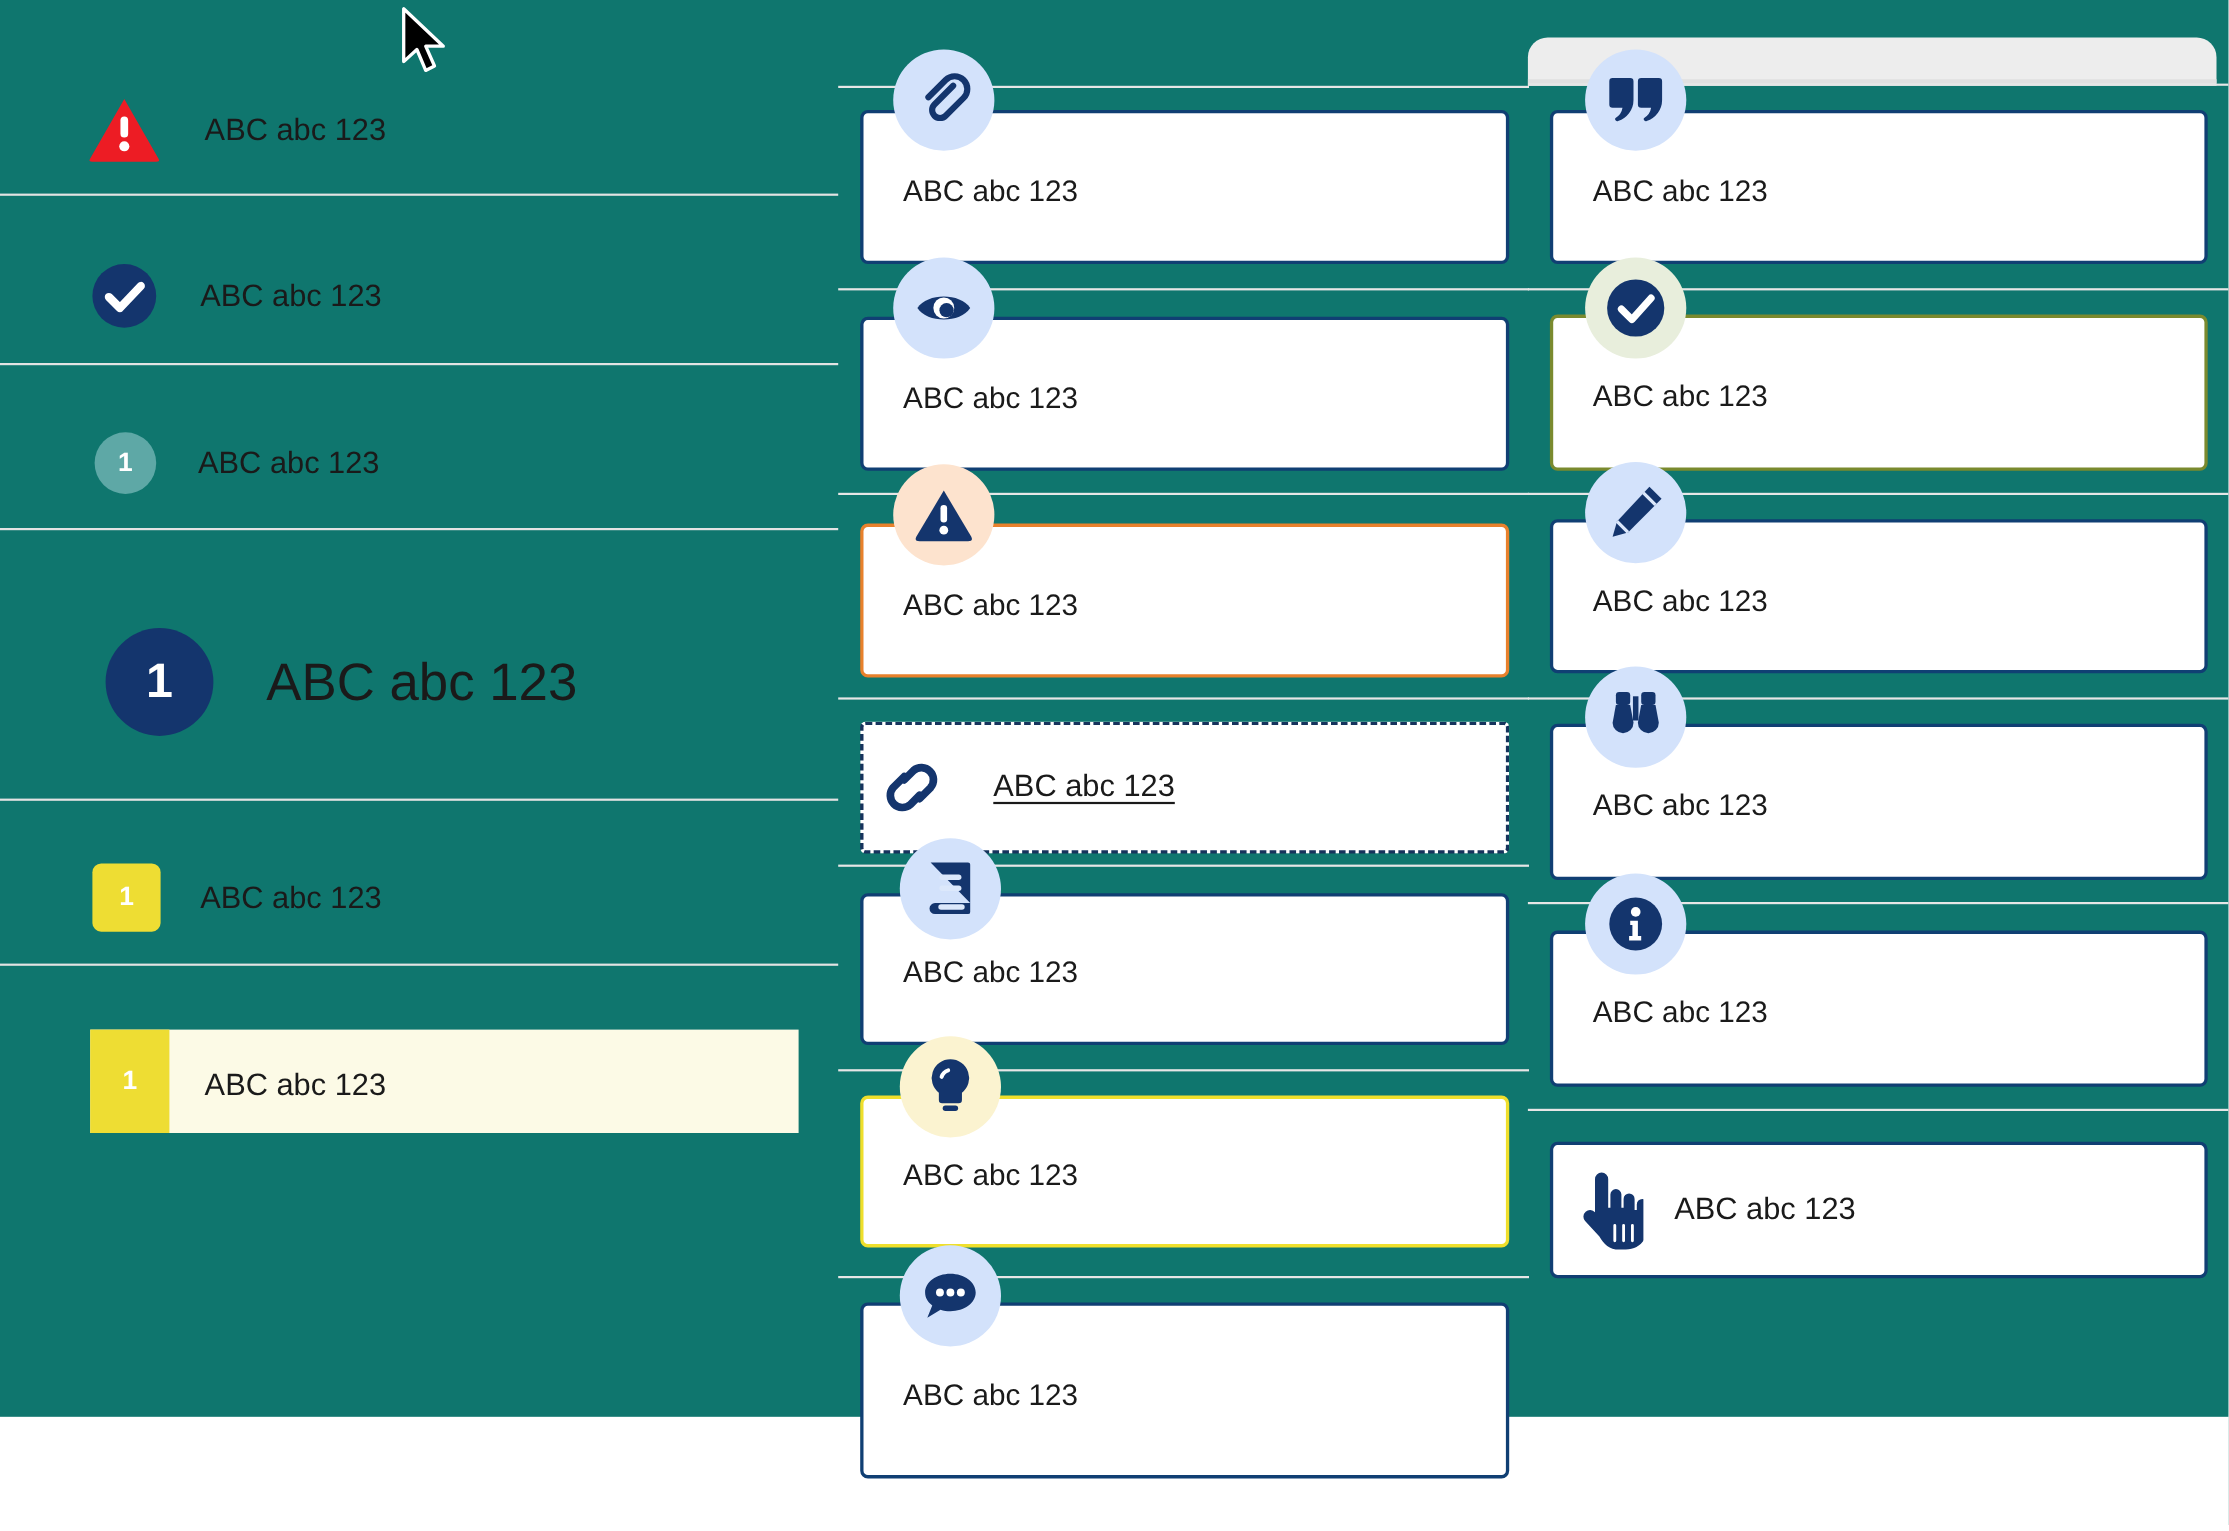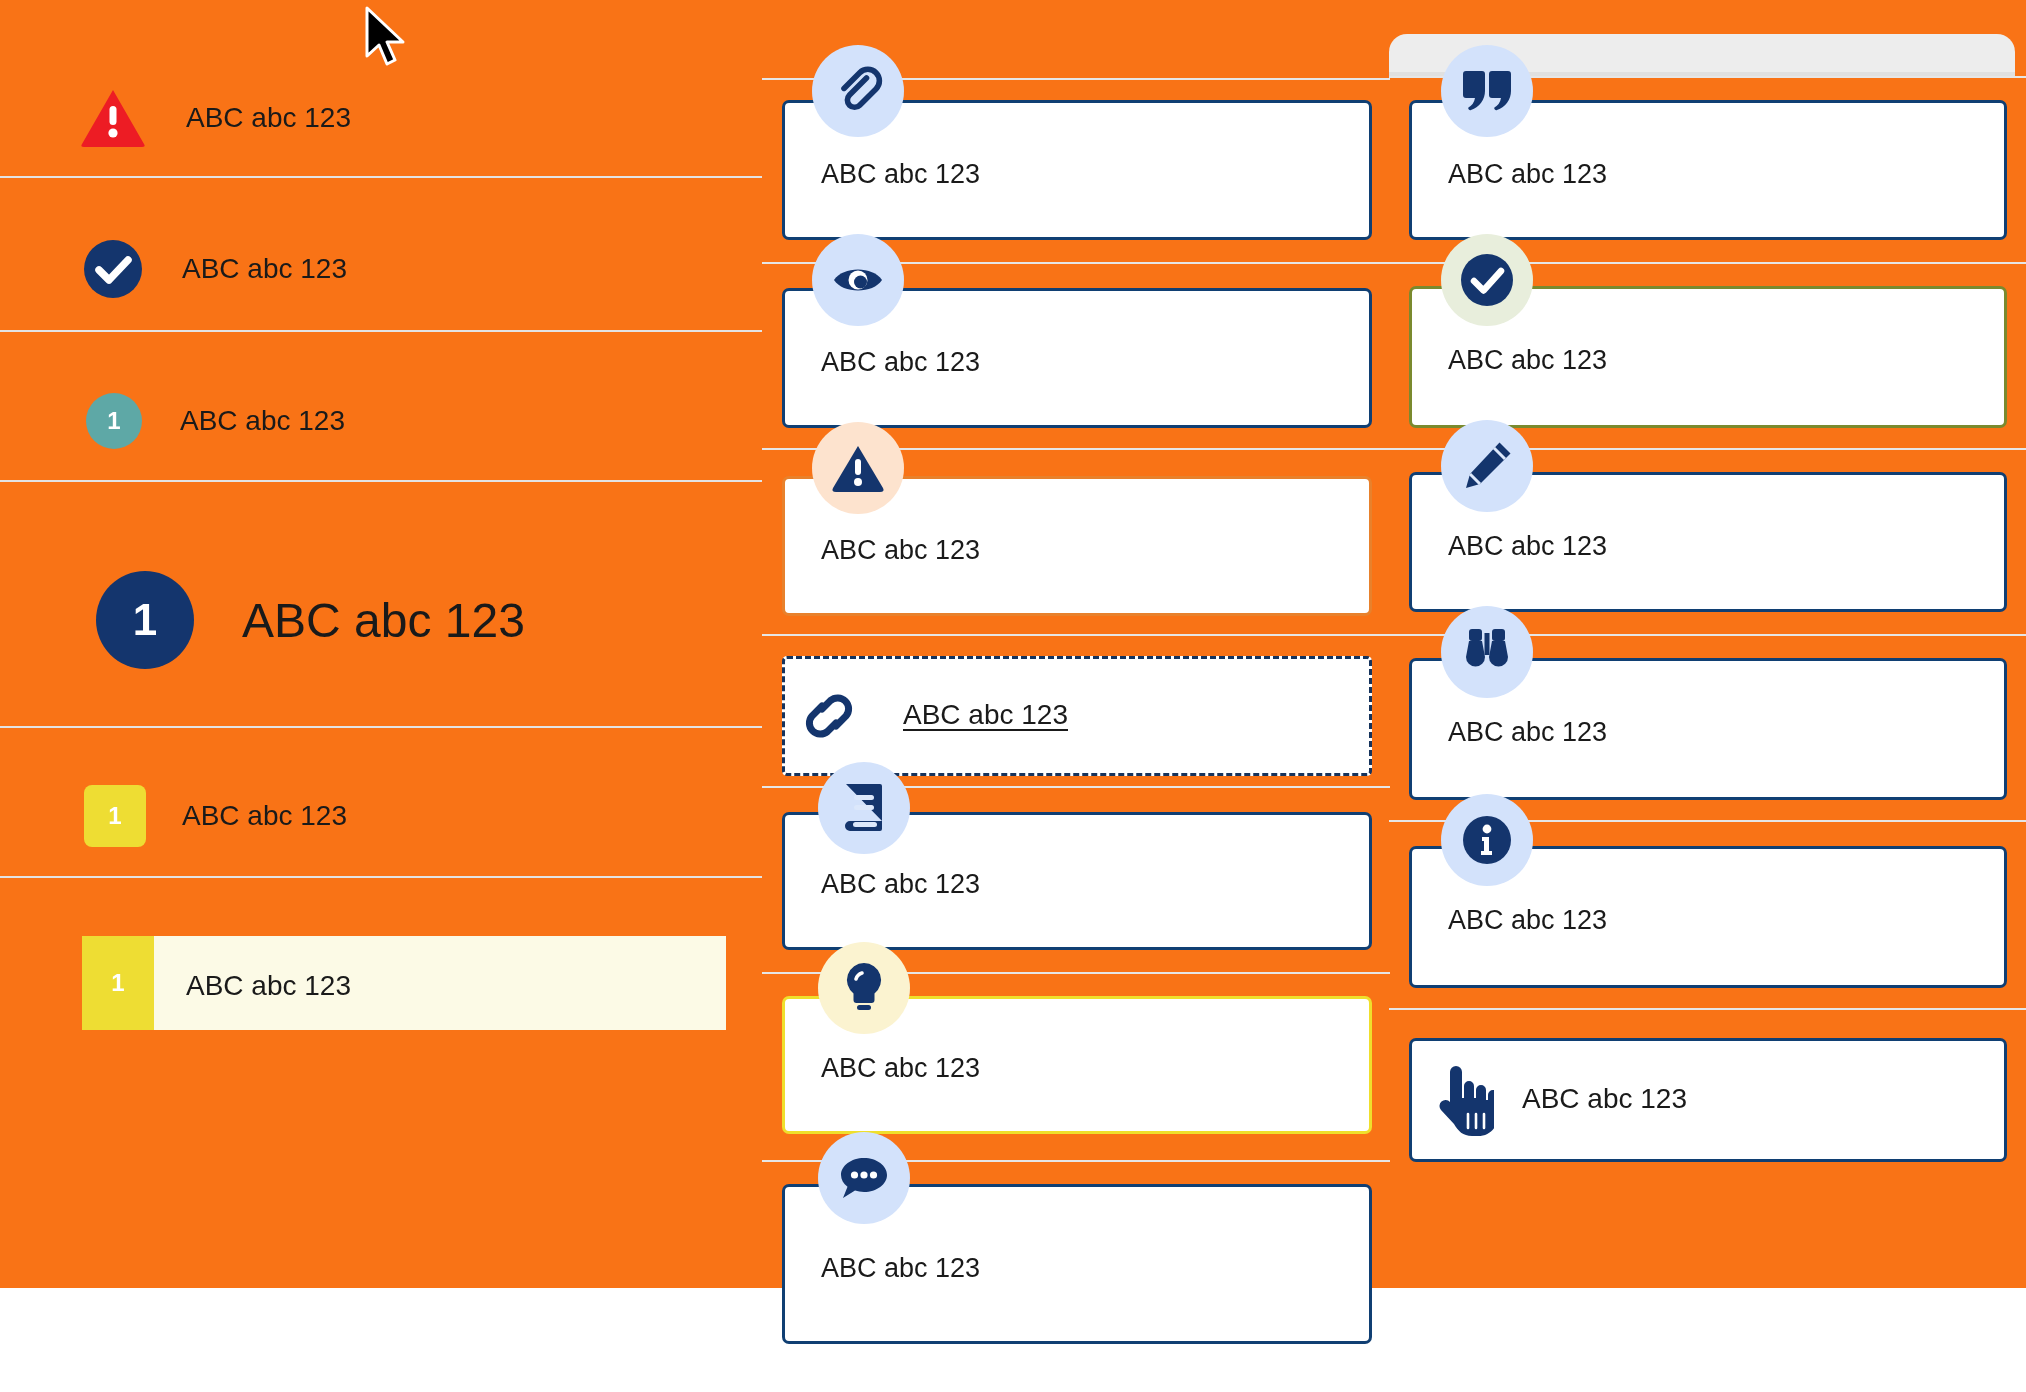--- a/index.html
+++ b/index.html
@@ -2,21 +2,21 @@
 <html><head>
 <meta charset="utf-8">
 <style>
   * { box-sizing: border-box; margin: 0; padding: 0; }
   html, body {
     width: 2026px; height: 1392px;
     background: #ffffff;
     font-family: "Liberation Sans", "DejaVu Sans", sans-serif;
     overflow: hidden;
   }
-  #stage { position: relative; width: 2026px; height: 1288px; background:#f97316; }
+  #stage { position: relative; width: 2026px; height: 1288px; background:#0f766e; }
 
   
   #left-panel { position: absolute; left: 0; top: 0; width: 762px; height: 1392px; }
   .lp-divider {
     position: absolute; left: 0; width: 762px; height: 2px;
     background: #e3e3e3;
   }
   .lp-row {
     position: absolute; left: 0; width: 762px;
     display: flex; align-items: center;

